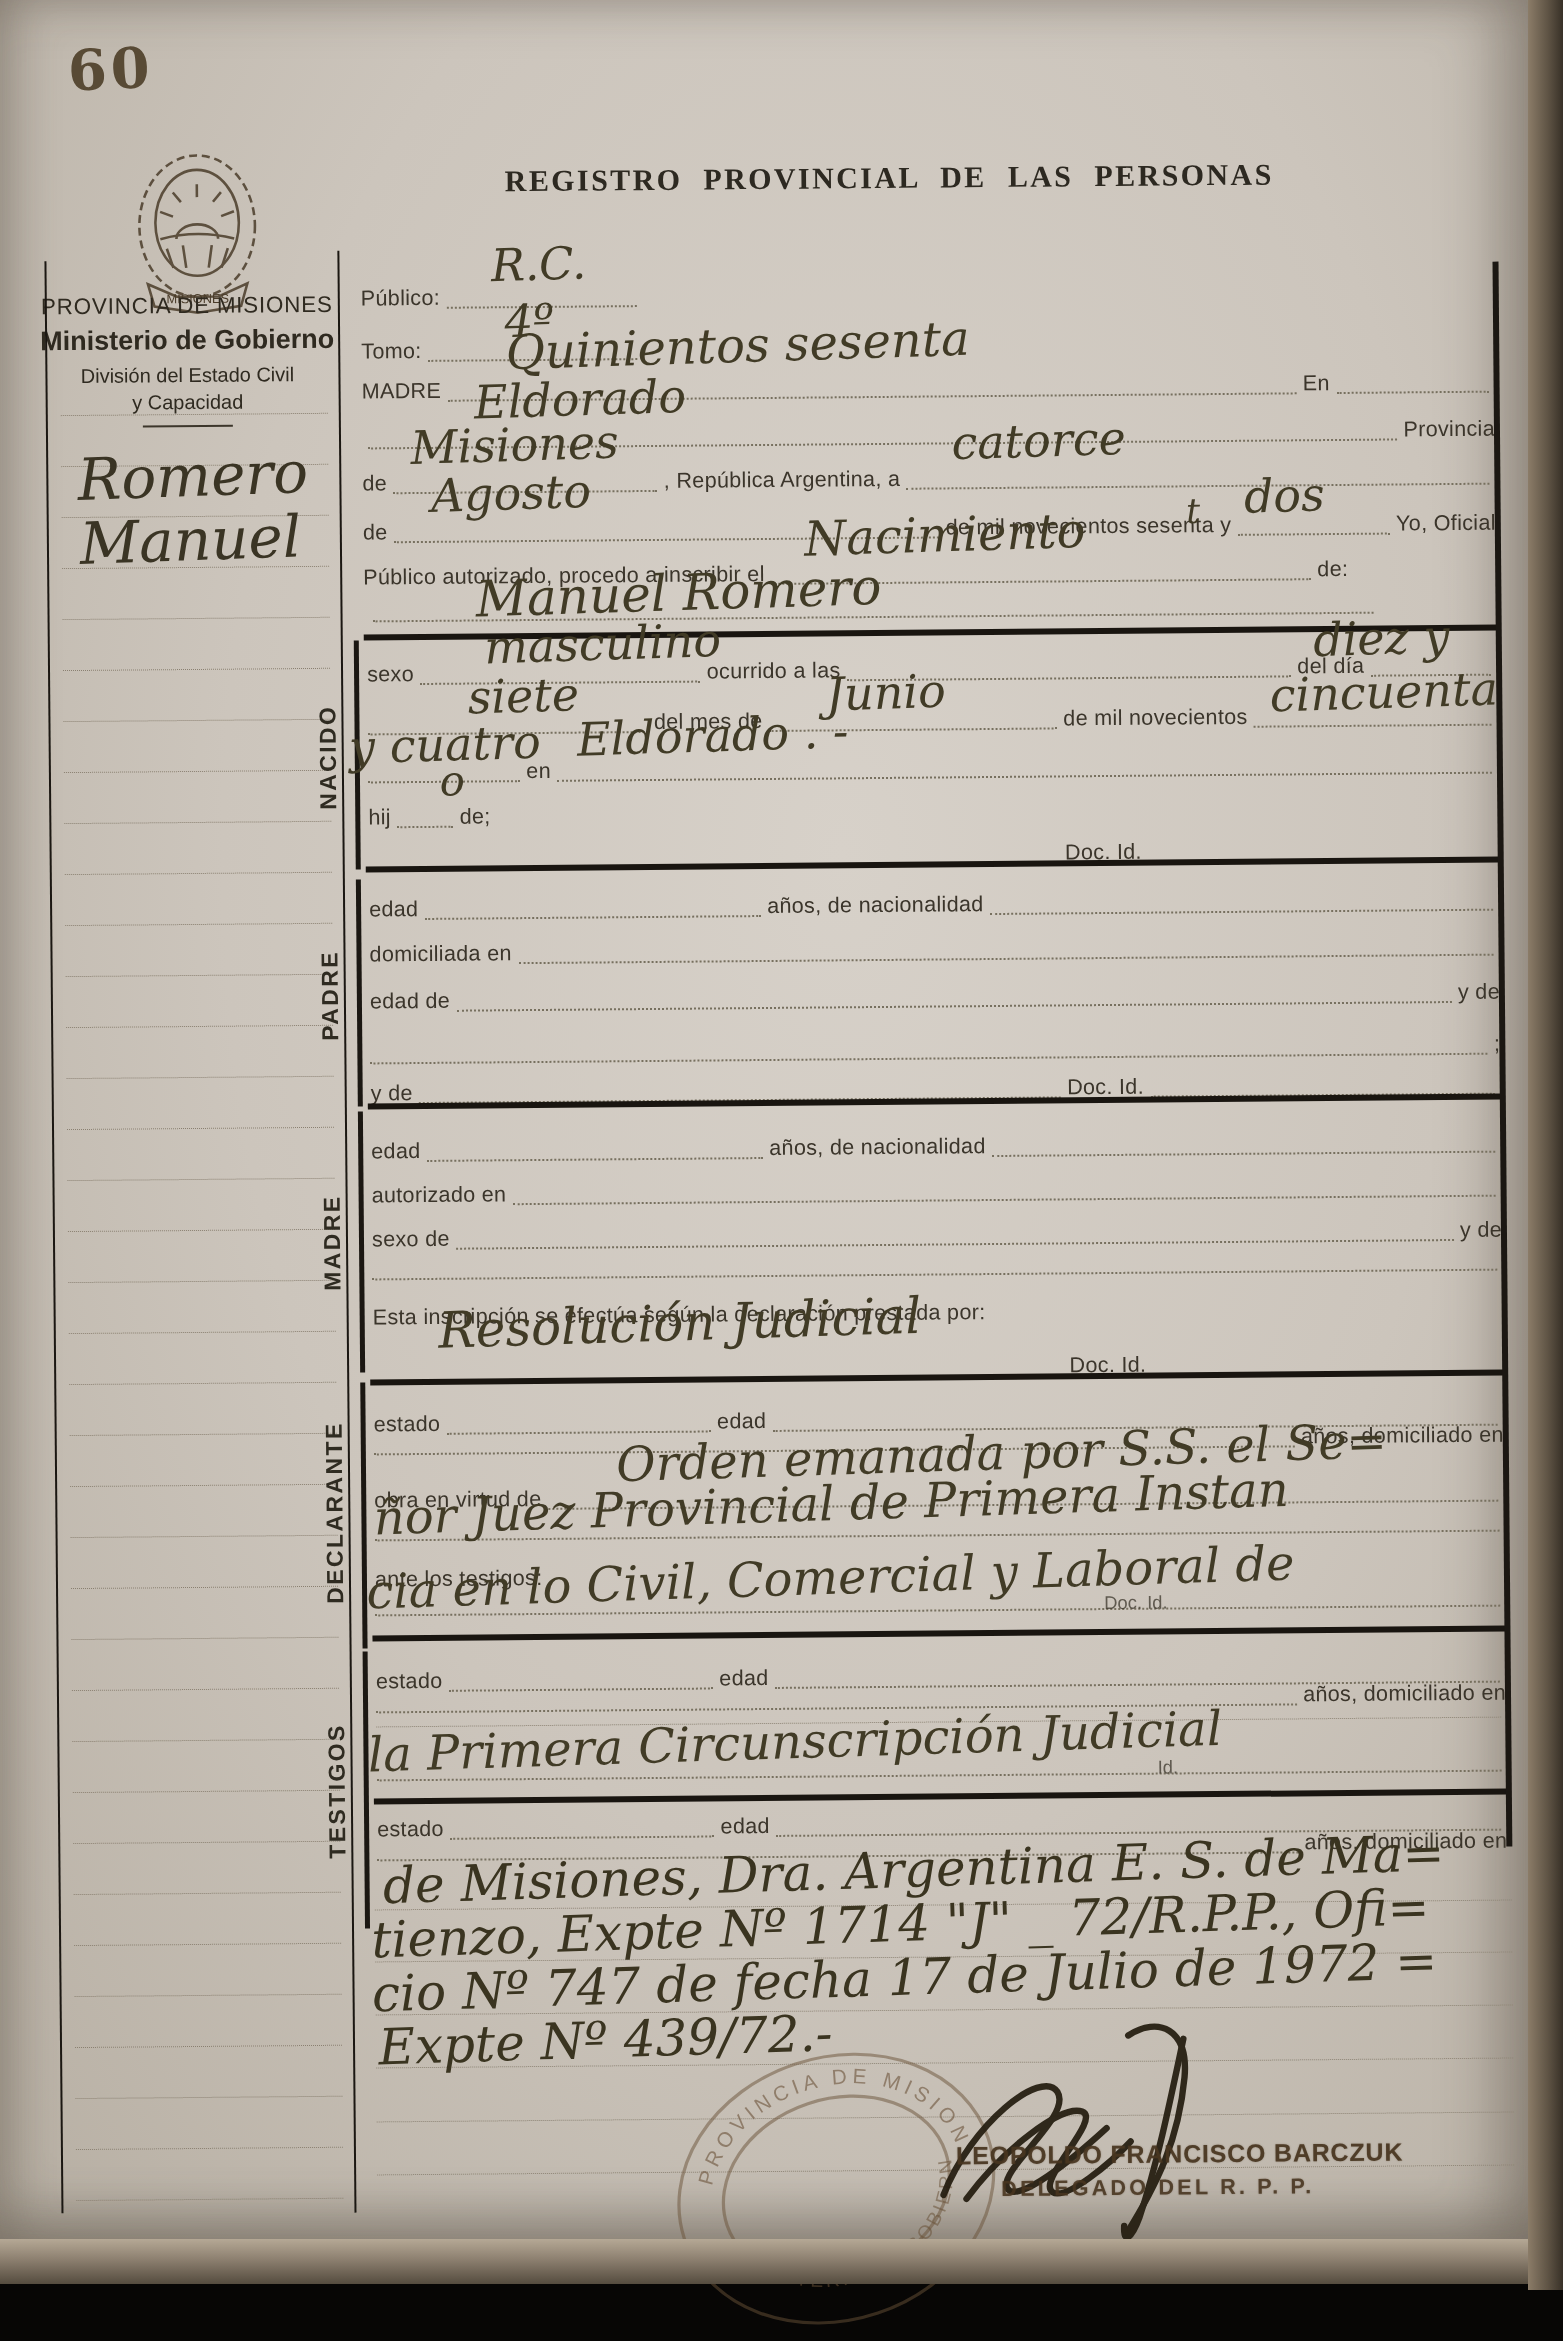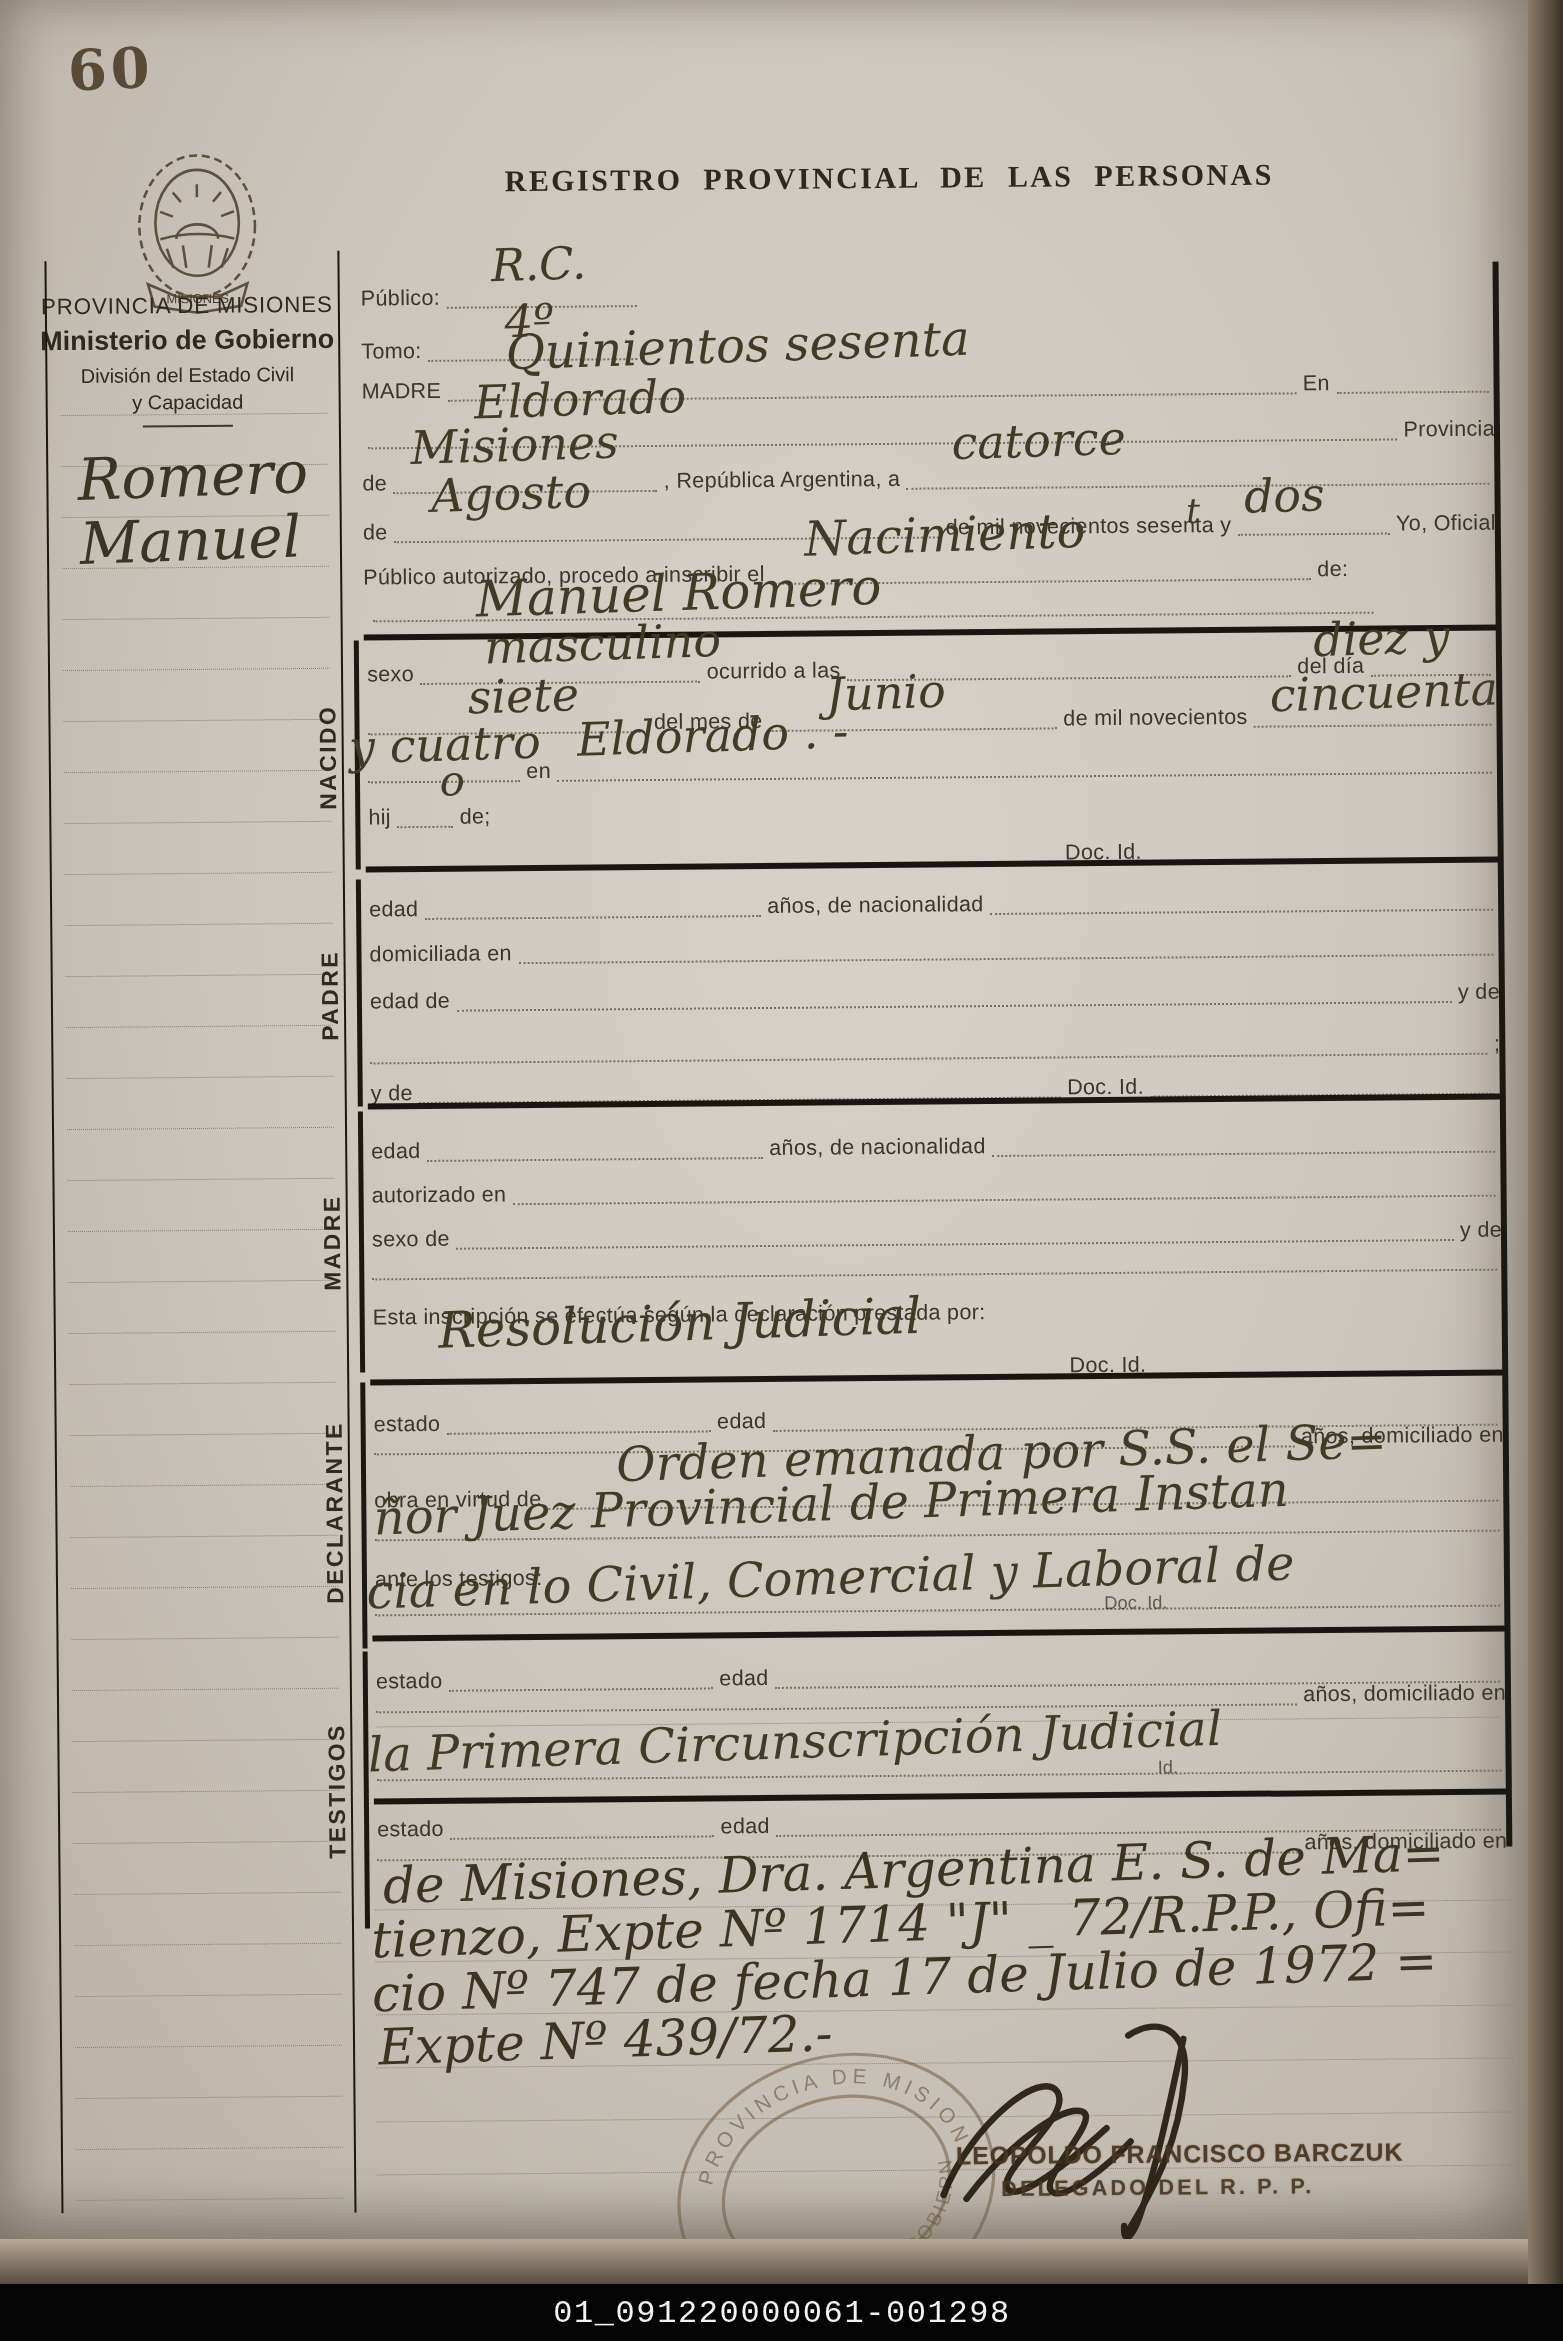--- a/index.html
+++ b/index.html
@@ -390,17 +390,14 @@
       </svg>
 
       <div class="stamp-name">LEOPOLDO FRANCISCO BARCZUK</div>
       <div class="stamp-title">DELEGADO  DEL  R. P. P.</div>
 
     </div>
   </div>
 
   <div class="edge-bottom"></div>
   <div class="edge-right"></div>
-  <div class="footer-bar">
-    <span>01_091220000061-001298</span>
-  </div>
 </div>
 
 
 </body></html>

